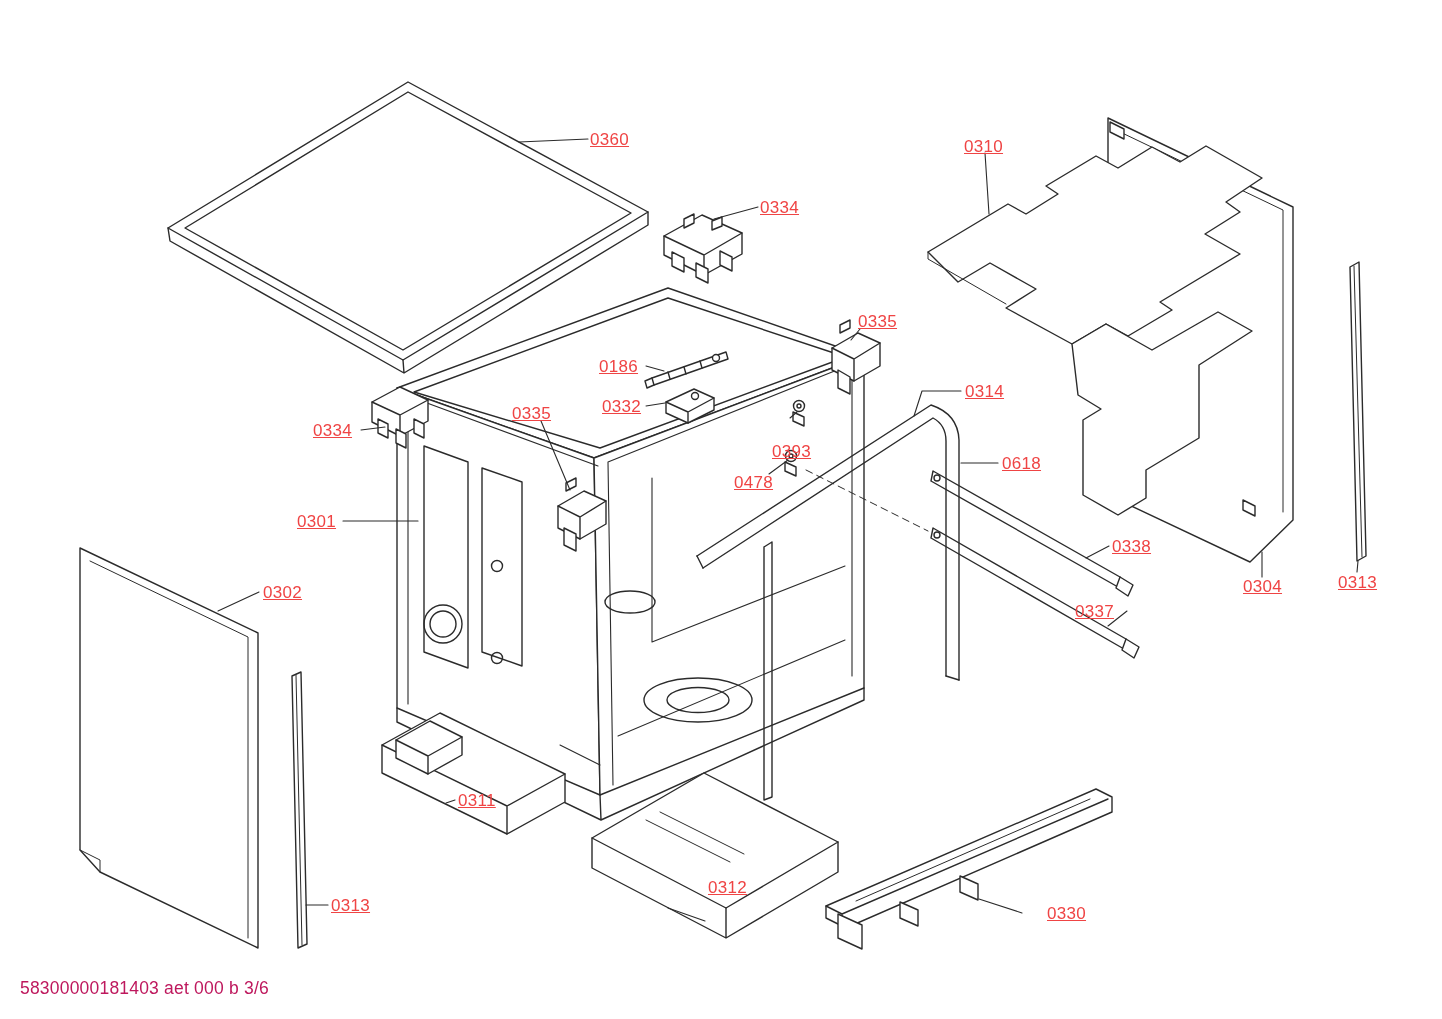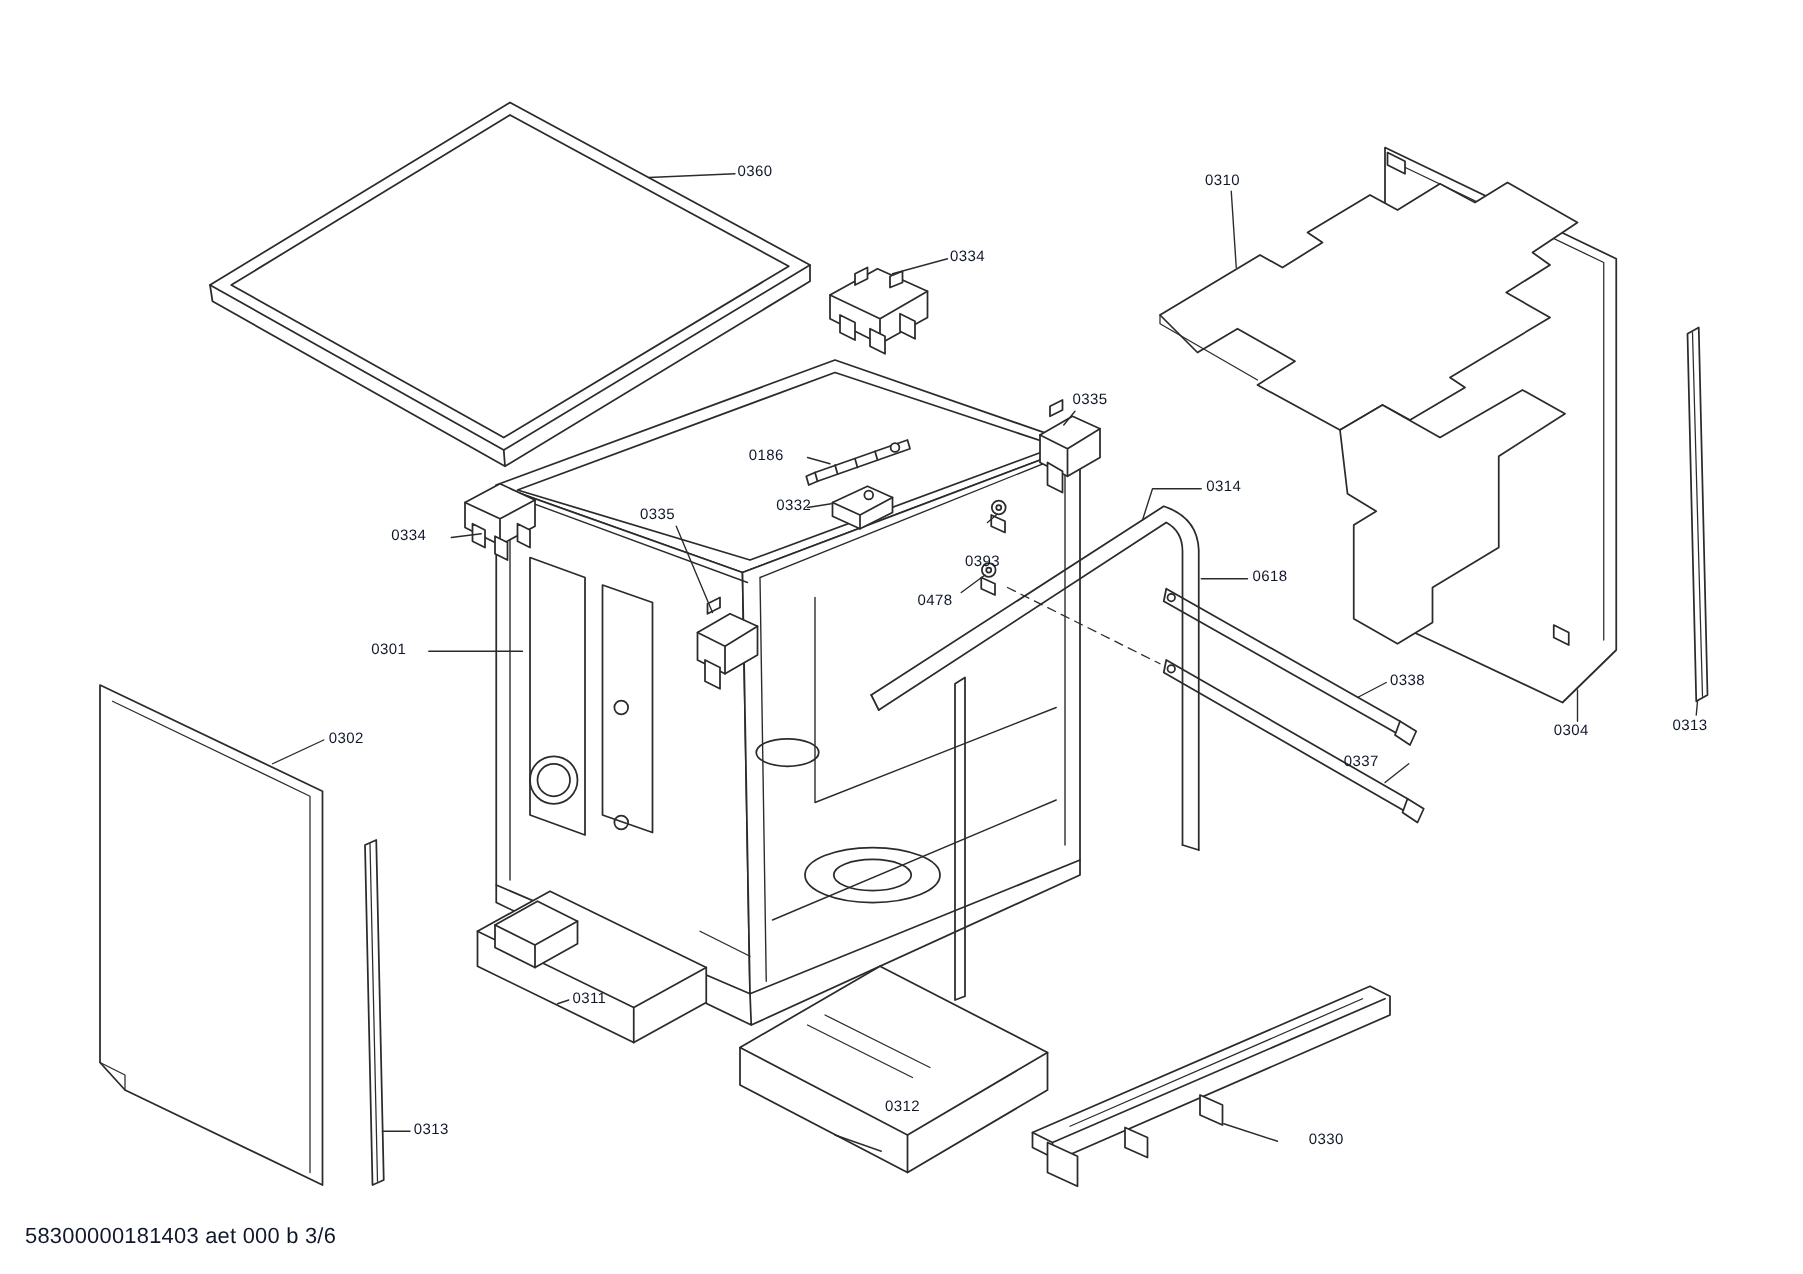--- a/index.html
+++ b/index.html
@@ -6,31 +6,32 @@
   .stage{
     position:relative;
     width:1442px;height:1019px;
     background:#ffffff;
     font-family:"Liberation Sans", sans-serif;
     overflow:hidden;
   }
   .diagram-svg{position:absolute;left:0;top:0;}
   .part-label{
     position:absolute;
-    font-size:12px;
+    font-size:17px;
     line-height:1;
-    color:#0f172a;
+    color:#ef4444;
     white-space:nowrap;
     letter-spacing:0.3px;
+    text-decoration:underline;
   }
   .footer-text{
     position:absolute;
     left:20px;top:978px;
     font-size:17.5px;
-    color:#0f172a;
+    color:#be185d;
     letter-spacing:0.2px;
   }
 </style>
 </head>
 <body>
 
 <div class="stage">
 
   <svg class="diagram-svg" width="1442" height="1019" viewBox="0 0 1442 1019" xmlns="http://www.w3.org/2000/svg">
     <g stroke="#2b2b2b" stroke-width="1.4" fill="none" stroke-linejoin="round" stroke-linecap="round">
@@ -211,21 +212,21 @@
         <path d="M1022,913 L979,899"></path>
       </g>
     </g>
   </svg>
 
   <div class="part-label" style="left:590px;top:131px">0360</div>
   <div class="part-label" style="left:760px;top:199px">0334</div>
   <div class="part-label" style="left:964px;top:138px">0310</div>
   <div class="part-label" style="left:858px;top:313px">0335</div>
   <div class="part-label" style="left:599px;top:358px">0186</div>
-  <div class="part-label" style="left:621px;top:398px">0332</div>
+  <div class="part-label" style="left:602px;top:398px">0332</div>
   <div class="part-label" style="left:965px;top:383px">0314</div>
   <div class="part-label" style="left:772px;top:443px">0393</div>
   <div class="part-label" style="left:313px;top:422px">0334</div>
   <div class="part-label" style="left:512px;top:405px">0335</div>
   <div class="part-label" style="left:1002px;top:455px">0618</div>
   <div class="part-label" style="left:734px;top:474px">0478</div>
   <div class="part-label" style="left:297px;top:513px">0301</div>
   <div class="part-label" style="left:1112px;top:538px">0338</div>
   <div class="part-label" style="left:263px;top:584px">0302</div>
   <div class="part-label" style="left:1075px;top:603px">0337</div>

